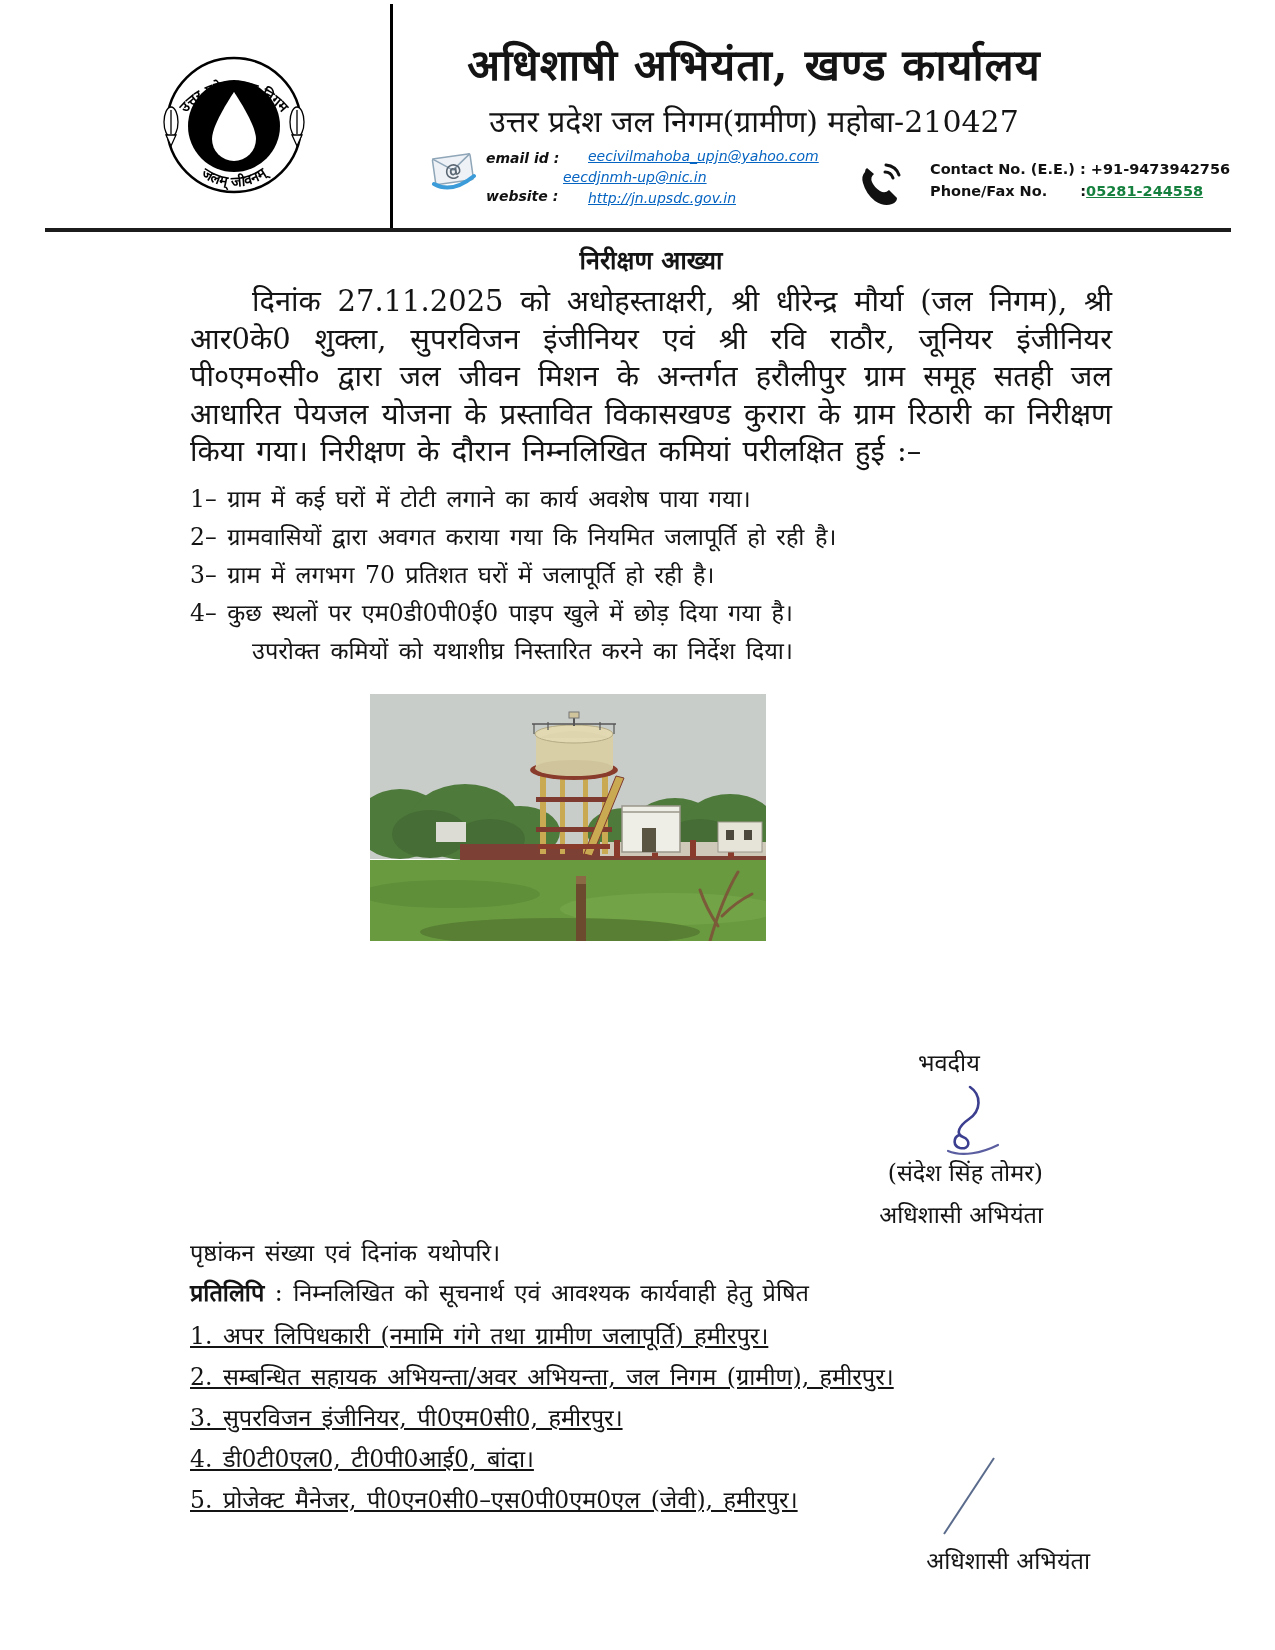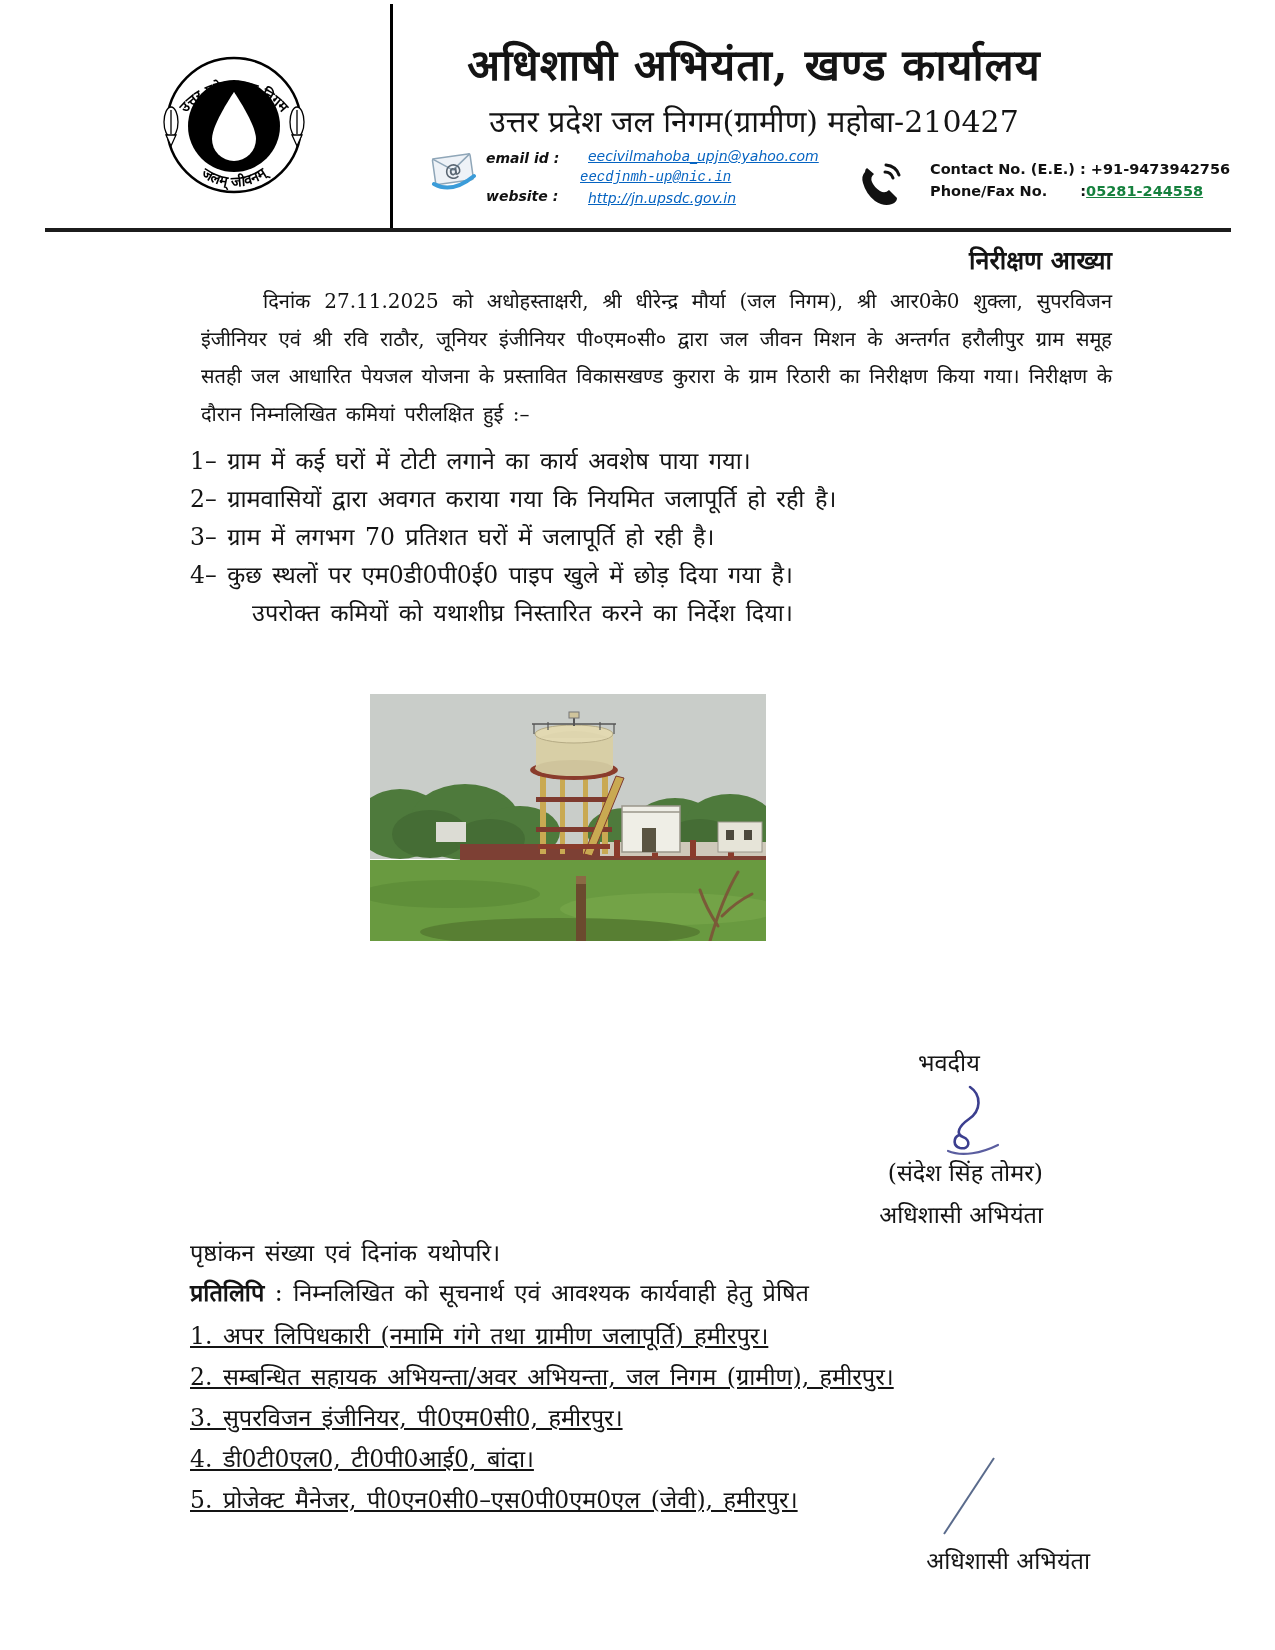--- a/index.html
+++ b/index.html
@@ -20,31 +20,31 @@
   .org-subtitle{position:absolute;left:398px;top:100px;width:712px;text-align:center;
     font-size:30px;}
   .email-icon{position:absolute;left:428px;top:148px;}
   .c-label{position:absolute;font-family:"DejaVu Sans",sans-serif;
     font-size:14px;font-weight:bold;font-style:italic;color:#111;}
   .lab-email{left:486px;top:150px;text-align:center;}
   .lab-web{left:486px;top:188px;}
   .c-link{position:absolute;font-family:"DejaVu Sans",sans-serif;font-style:italic;
     font-size:14px;color:#0563c1;text-decoration:underline;}
   .lnk1{left:588px;top:148px;}
-  .lnk2{left:580px;top:169px;font-family:Liberation Mono, monospace;}
+  .lnk2{left:563px;top:169px;}
   .lnk3{left:588px;top:190px;}
   .phone-icon{position:absolute;left:855px;top:162px;}
   .c-right{position:absolute;left:930px;top:158px;font-family:"DejaVu Sans",sans-serif;
     font-size:14.5px;font-weight:bold;color:#111;line-height:22px;white-space:nowrap;}
   .c-right .blue{color:#15803d;text-decoration:underline;}
   .hrule{position:absolute;left:45px;top:228px;width:1186px;height:4px;background:#1c1c1c;}
   
   .content{position:absolute;left:190px;top:242px;width:922px;}
-  .rpt-title{text-align:right;font-size:25px;font-weight:600;}
-  .intro{margin:7px 0 0 11px;font-size:20px;line-height:37.5px;
+  .rpt-title{text-align:center;font-size:25px;font-weight:600;}
+  .intro{margin:7px 0 0 0;font-size:29px;line-height:37.5px;
     text-align:justify;text-indent:62px;word-spacing:3px;}
   .findings{margin-top:9px;}
   .finding{font-size:23.5px;line-height:38px;word-spacing:3px;}
   .closing{font-size:23.5px;line-height:38px;padding-left:62px;word-spacing:3px;}
   
   .photo{position:absolute;left:370px;top:694px;width:396px;height:247px;}
   
   .bhavadiya{position:absolute;left:918px;top:1046px;font-size:23.5px;}
   .squiggle{position:absolute;left:928px;top:1084px;}
   .sig-name{position:absolute;right:232px;top:1156px;font-size:23.5px;white-space:nowrap;}

